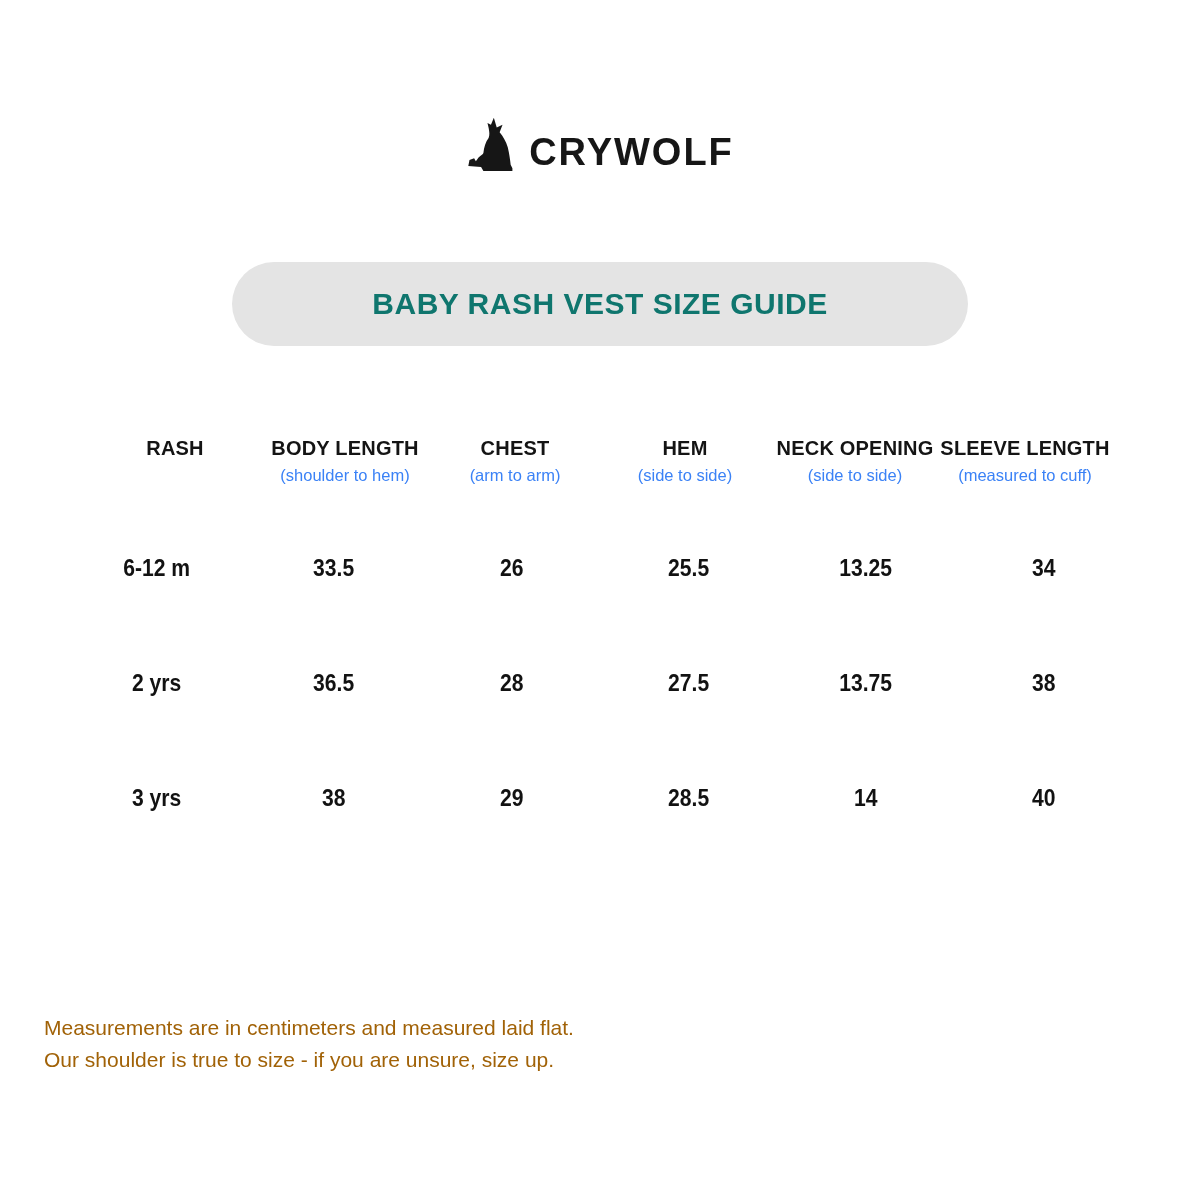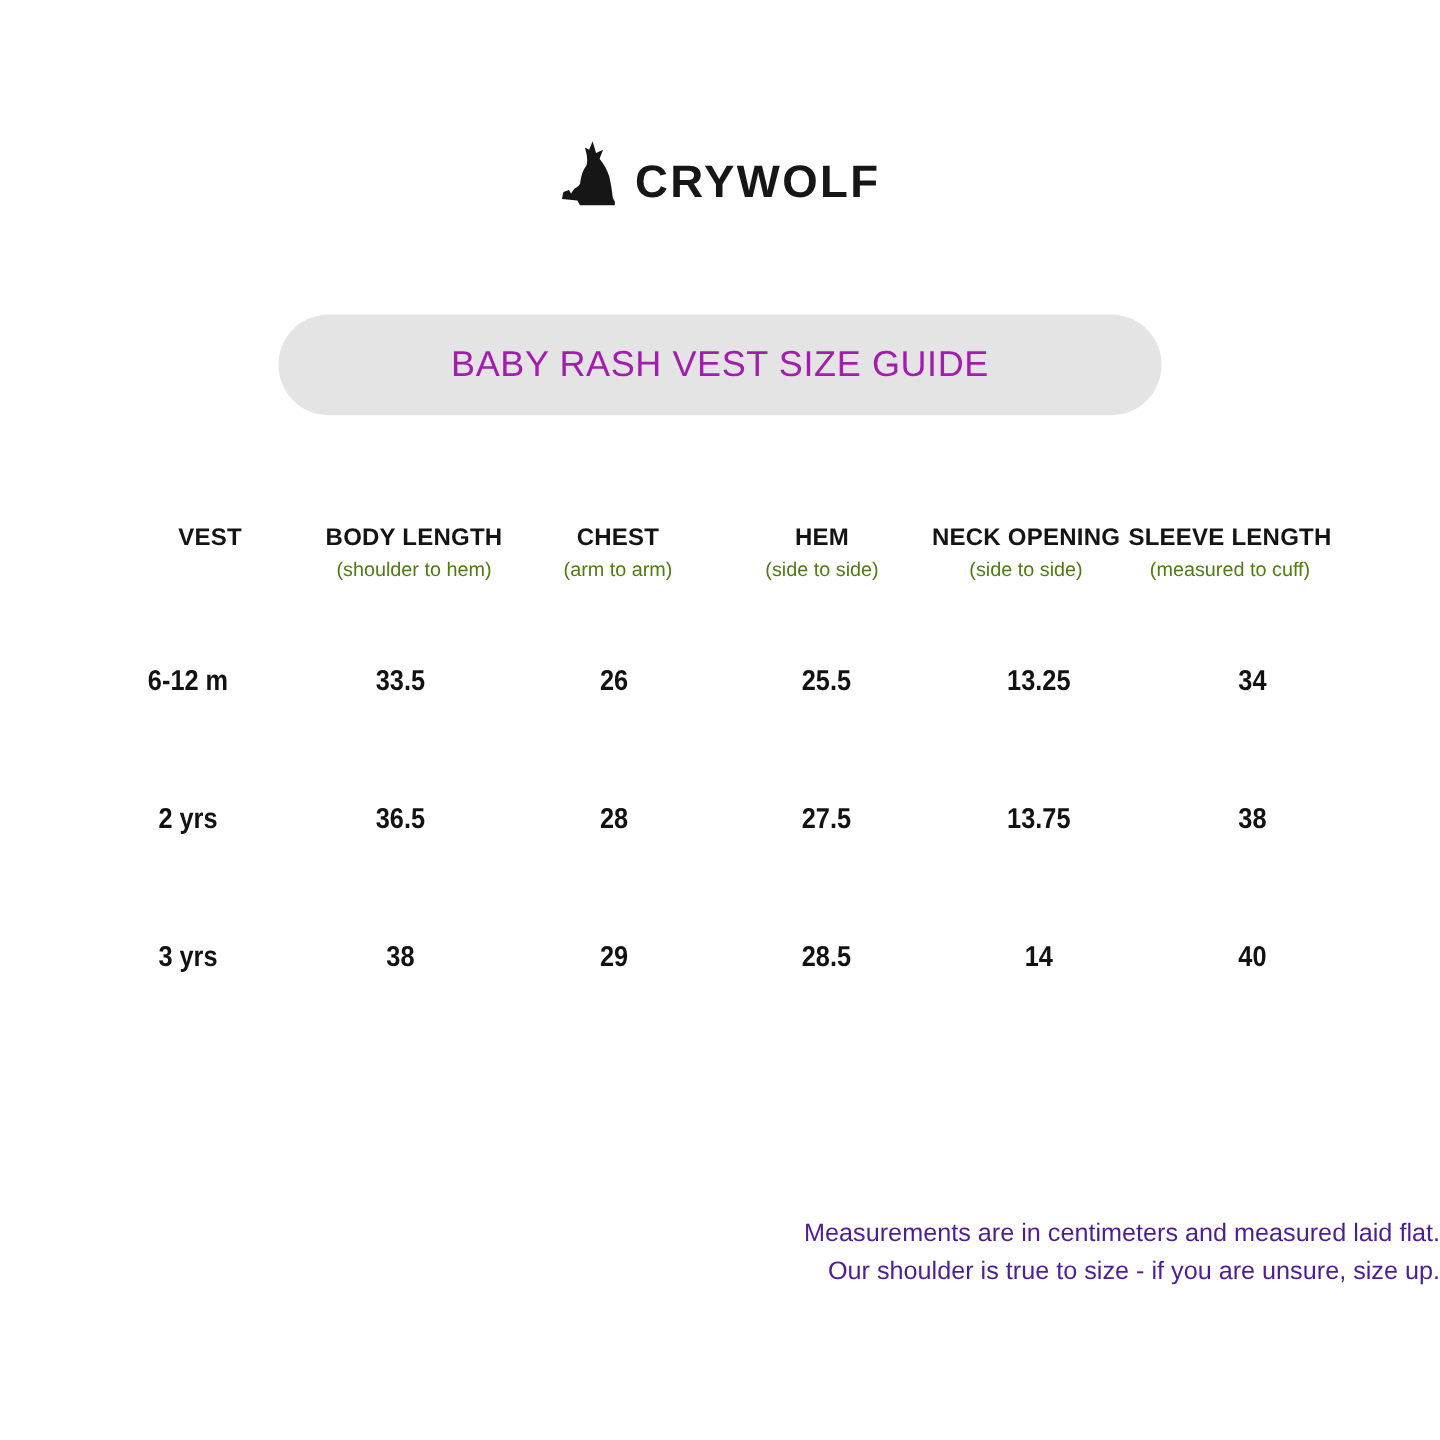--- a/index.html
+++ b/index.html
@@ -46,23 +46,23 @@
     width: 736px;
     height: 84px;
     border-radius: 42px;
     background: #e4e4e4;
     display: flex;
     align-items: center;
     justify-content: center;
   }
   .pill h1 {
     font-size: 30px;
-    font-weight: normal;
+    font-weight: bold;
     letter-spacing: 0.5px;
-    color: #a21caf;
+    color: #0f766e;
   }
 
   
   .thead {
     position: absolute;
     top: 437px;
     left: 90px;
     width: 1020px;
     display: grid;
     grid-template-columns: repeat(6, 1fr);
@@ -71,21 +71,21 @@
   .th-main {
     font-size: 20px;
     font-weight: bold;
     letter-spacing: 0.2px;
     white-space: nowrap;
   }
   .th-sub {
     font-size: 16.5px;
     font-weight: normal;
     margin-top: 6px;
-    color: #4d7c0f;
+    color: #3b82f6;
     white-space: nowrap;
   }
 
   .tbody {
     position: absolute;
     top: 510px;
     left: 90px;
     width: 1020px;
   }
   .tr {
@@ -103,24 +103,24 @@
     white-space: nowrap;
     color: #121212;
   }
 
   
   .footer-note {
     position: absolute;
     top: 1012px;
     left: 0;
     right: 0;
-    text-align: right;
+    text-align: left;
     font-size: 21px;
     line-height: 32px;
-    color: #4c1d95;
+    color: #a16207;
     margin-left: 44px;
   }
 </style>
 </head>
 <body>
 
 <div class="canvas">
 
   <header class="logo">
     <span class="wolf-mark">
@@ -137,21 +137,21 @@
     </span>
     <span class="brand-text">CRYWOLF</span>
   </header>
 
   <div class="pill">
     <h1>BABY RASH VEST SIZE GUIDE</h1>
   </div>
 
   <div class="thead">
     <div class="th">
-      <div class="th-main">VEST</div>
+      <div class="th-main">RASH</div>
       <div class="th-sub"></div>
     </div>
     <div class="th">
       <div class="th-main">BODY LENGTH</div>
       <div class="th-sub">(shoulder to hem)</div>
     </div>
     <div class="th">
       <div class="th-main">CHEST</div>
       <div class="th-sub">(arm to arm)</div>
     </div>

